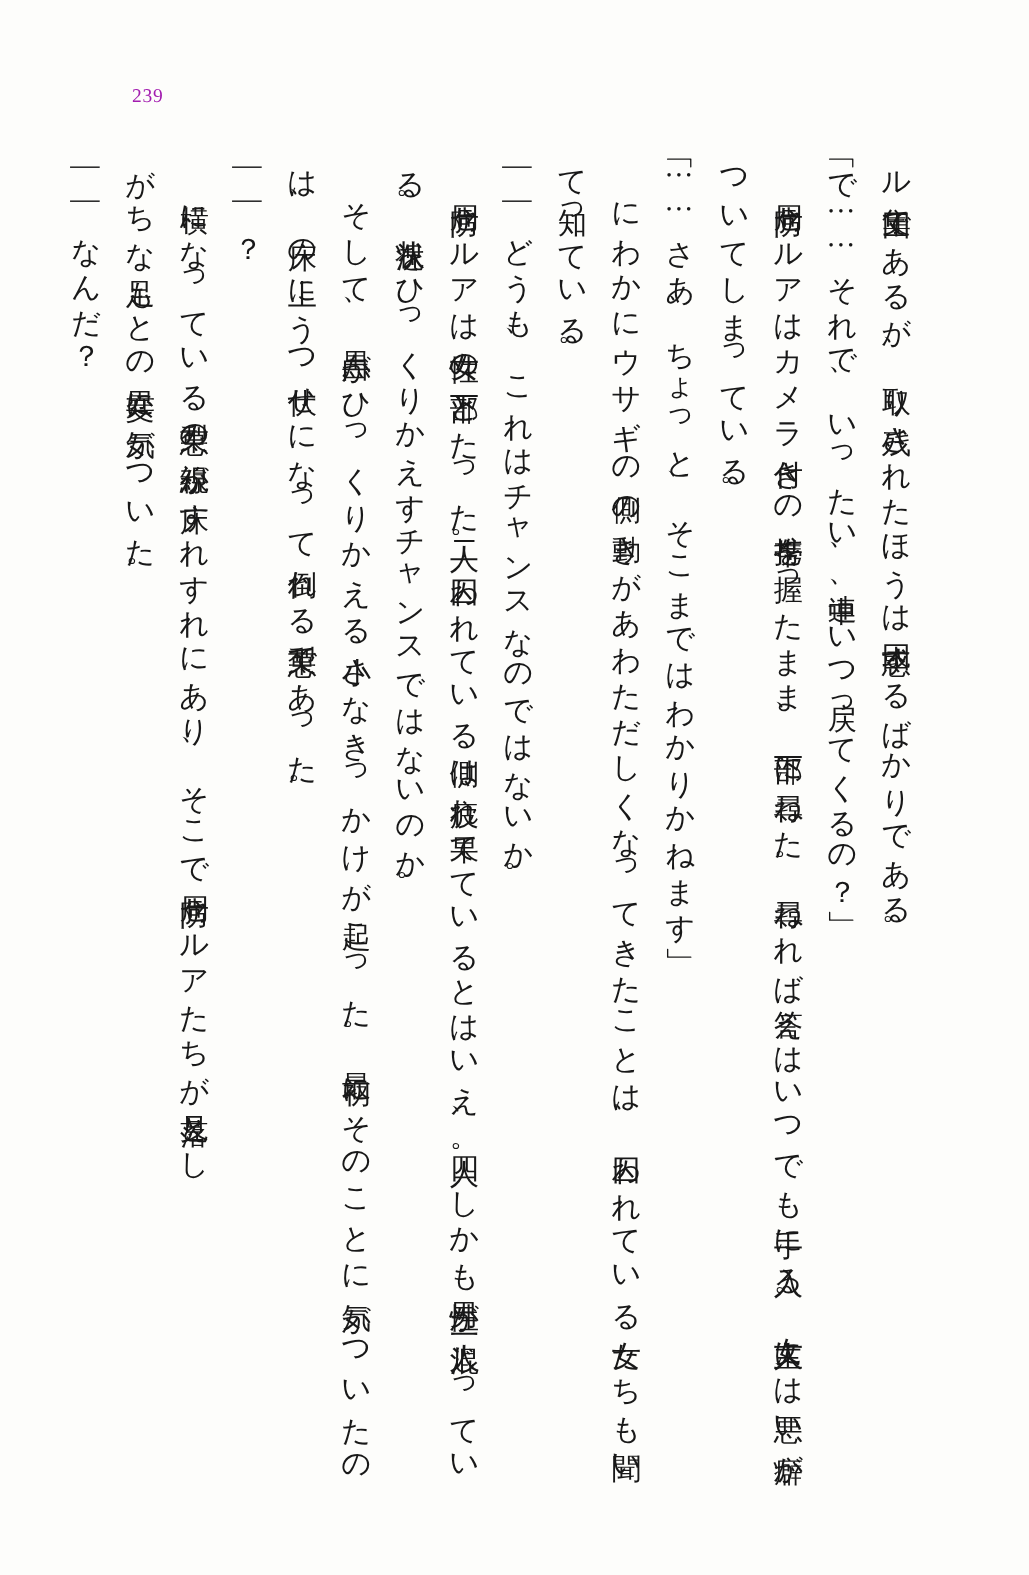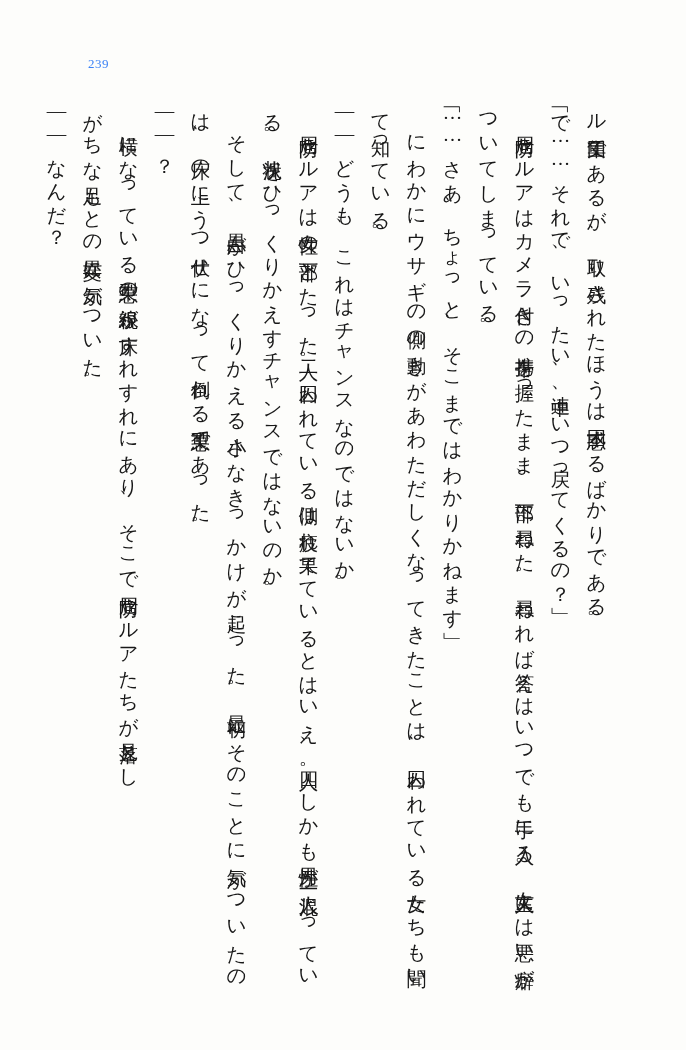--- a/index.html
+++ b/index.html
@@ -15,21 +15,21 @@
     overflow: hidden;
     font-family: "Liberation Serif", "DejaVu Serif", serif;
     color: #1a1a1a;
   }
   .page-number {
     position: absolute;
     top: 56px;
     left: 88px;
     font-size: 13px;
     letter-spacing: 0.5px;
-    color: #3b82f6;
+    color: #a21caf;
     font-family: "Liberation Serif", "DejaVu Serif", serif;
   }
   .text-block {
     position: absolute;
     top: 100px;
     right: 72px;
     height: 880px;
     width: 560px;
     writing-mode: vertical-rl;
     text-orientation: upright;

